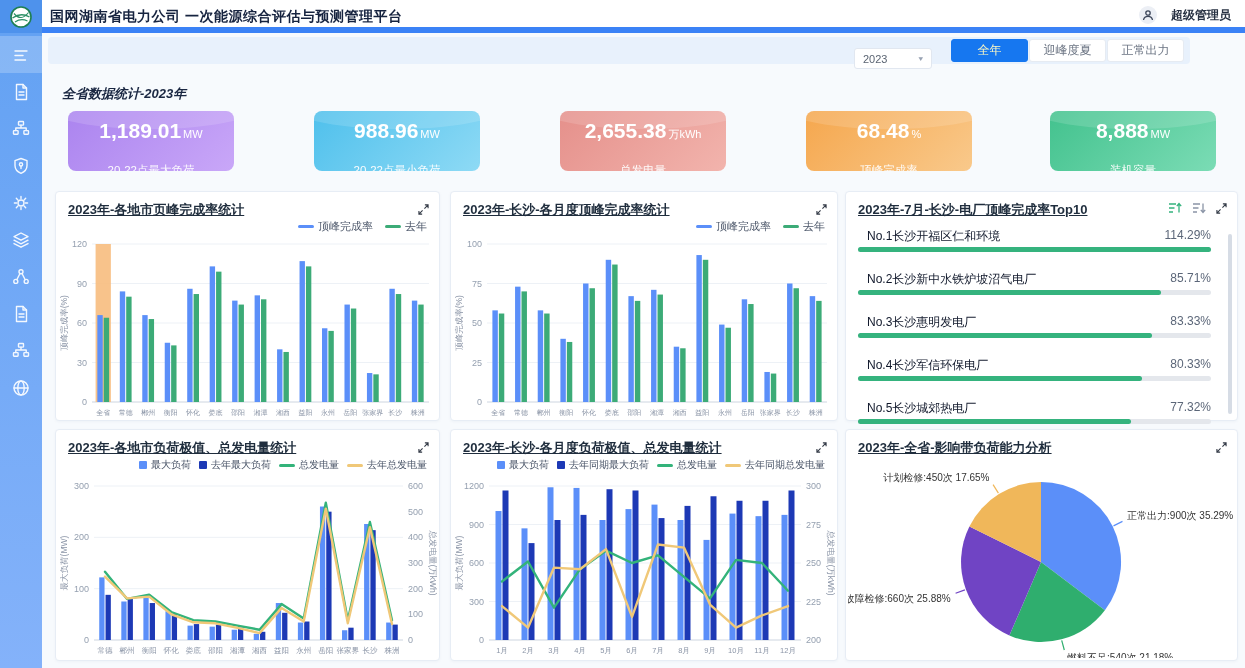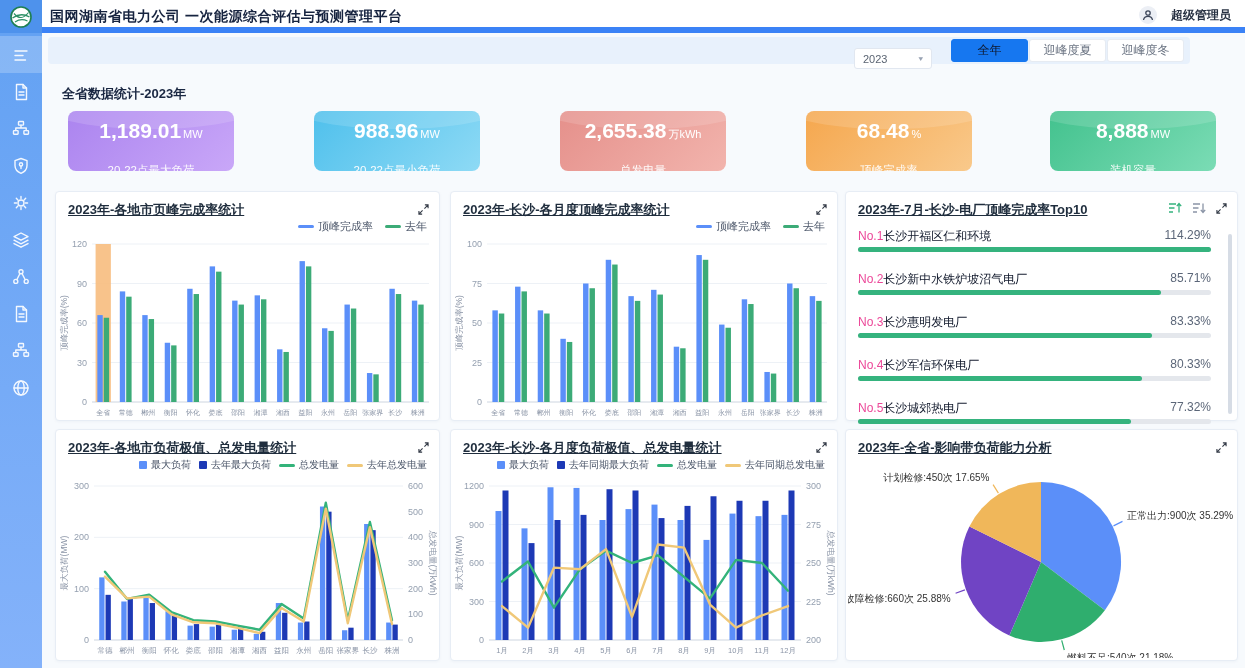--- a/index.html
+++ b/index.html
@@ -21,23 +21,23 @@
   .nav-item.active { background:rgba(255,255,255,.22); }
   .nav-item svg { opacity:.92; }
 
   
   .content { position:absolute; left:42px; top:33px; right:0; bottom:0; background:#f7fafd; }
   .filterbar { position:absolute; left:6px; top:4px; width:1142px; height:27px; background:#e8f1fc; border-radius:4px; }
   .year-select { position:absolute; left:806px; top:3px; width:78px; height:21px; background:#fff; border:1px solid #e1e7f0; border-radius:3px; font-size:11px; color:#5a6472; display:flex; align-items:center; padding:0 8px; justify-content:space-between; cursor:pointer;margin-top:8px; }
   .chev { font-size:9px; color:#98a2b3; transform:scaleY(.8); }
   .periods { position:absolute; right:6px; top:2px; height:23px; display:flex; gap:1px; }
   .pbtn { width:77px; height:23px; font-size:12px; display:flex; align-items:center; justify-content:center; background:#fff; border:1px solid #e6ebf2; color:#6b7483; border-radius:3px; cursor:pointer; }
-  .pbtn.active { background:#1677f0; border-color:#1677f0; color:#0f172a;margin-left:28px; }
-
-  .stats-title { position:absolute; left:20px; top:52px; font-size:13px; font-weight:bold; color:#1a2742; }
+  .pbtn.active { background:#1677f0; border-color:#1677f0; color:#fef9c3;margin-left:28px; }
+
+  .stats-title { position:absolute; left:20px; top:52px; font-size:13px; font-weight:bold; color:#1a2742;font-style:italic; }
   .stat-card { position:absolute; top:78px; width:166px; height:60px; border-radius:8px; color:#fff; text-align:center; overflow:hidden; }
   .stat-card:after { content:""; position:absolute; left:-20%; top:-60%; width:140%; height:90%; background:rgba(255,255,255,.14); border-radius:50%; }
   .stat-val { margin-top:8px; font-size:21px; font-weight:bold; line-height:24px; }
   .stat-unit { font-size:11px; font-weight:normal; margin-left:2px; }
   .stat-lbl { font-size:11.5px; color:rgba(255,255,255,.95); margin-top:17px; }
 
   .card { position:absolute; background:#fff; border:1px solid #e7edf5; border-radius:4px; box-shadow:0 1px 3px rgba(30,60,110,.04); }
   .card-title { position:absolute; left:12px; top:9px; font-size:13px; font-weight:bold; color:#1f2d3d;text-decoration:underline; }
   .expand-ic { position:absolute; right:10px; top:9px; cursor:pointer; }
   .legend { position:absolute; top:27px; right:12px; display:flex; align-items:center; gap:12px; }
@@ -45,21 +45,21 @@
   .lg-item { display:flex; align-items:center; gap:4px; font-size:11px; color:#4a5568; cursor:pointer; }
   .legend.small .lg-item { font-size:10px; }
   .sw-line { width:16px; height:3px; border-radius:2px; }
   .sw-rect { width:8px; height:8px; border-radius:1px; }
 
   
   .t10-icons { position:absolute; right:10px; top:8px; display:flex; gap:10px; align-items:center; }
   .t10-list { position:absolute; left:12px; right:26px; top:30px; }
   .t10-row { position:relative; height:43px; }
   .t10-line { position:absolute; top:6px; left:0; right:0; font-size:12px; }
-  .t10-rank { color:#ec4899; }
+  .t10-rank { color:#0f172a;margin-left:9px; }
   .t10-name { color:#0f172a; }
   .t10-val { position:absolute; right:0; top:6px; font-size:12px; color:#5b6678; }
   .t10-track { position:absolute; left:0; right:0; top:25px; height:5px; background:#e4e7ec; border-radius:3px; }
   .t10-fill { height:5px; border-radius:3px; }
   .scroll-thumb { position:absolute; right:5px; top:42px; width:4px; height:180px; background:#d6dce5; border-radius:2px; cursor:pointer; }
 </style>
 </head>
 <body>
 
 <div class="app">
@@ -161,21 +161,21 @@
   <div class="content">
 
     <div class="filterbar">
       <div class="year-select">
         <span>2023</span>
         <span class="chev">▾</span>
       </div>
       <div class="periods">
         <div class="pbtn active">全年</div>
         <div class="pbtn">迎峰度夏</div>
-        <div class="pbtn">迎峰度冬</div>
+        <div class="pbtn">正常出力</div>
       </div>
     </div>
 
     <div class="stats-title">全省数据统计-2023年</div>
 
     <div class="stat-card" style="left: 26px; background: linear-gradient(135deg, rgb(171, 132, 239), rgb(201, 167, 248));">
       <div class="stat-val"><span>1,189.01</span><span class="stat-unit">MW</span></div>
       <div class="stat-lbl">20-22点最大负荷</div>
     </div>
     <div class="stat-card" style="left: 272px; background: linear-gradient(135deg, rgb(79, 192, 236), rgb(142, 218, 245));">

